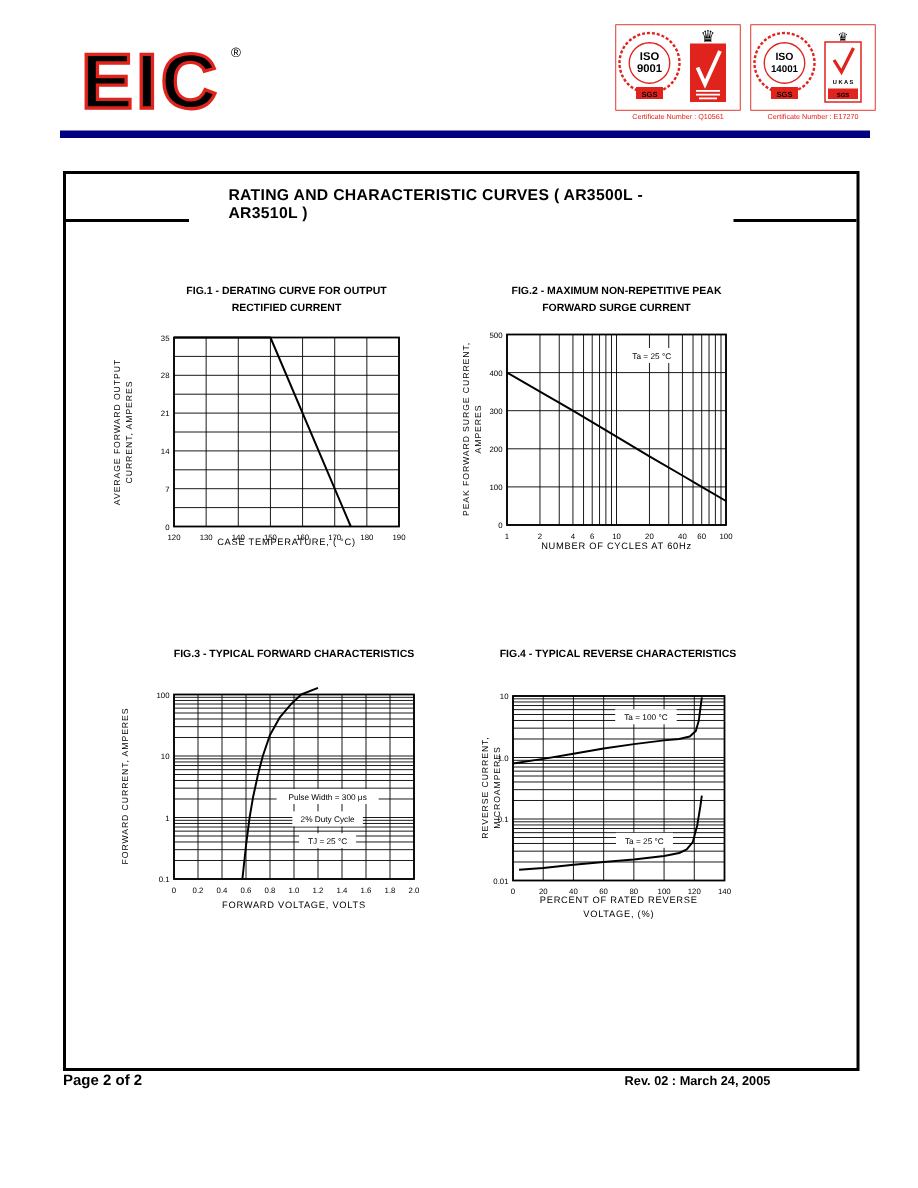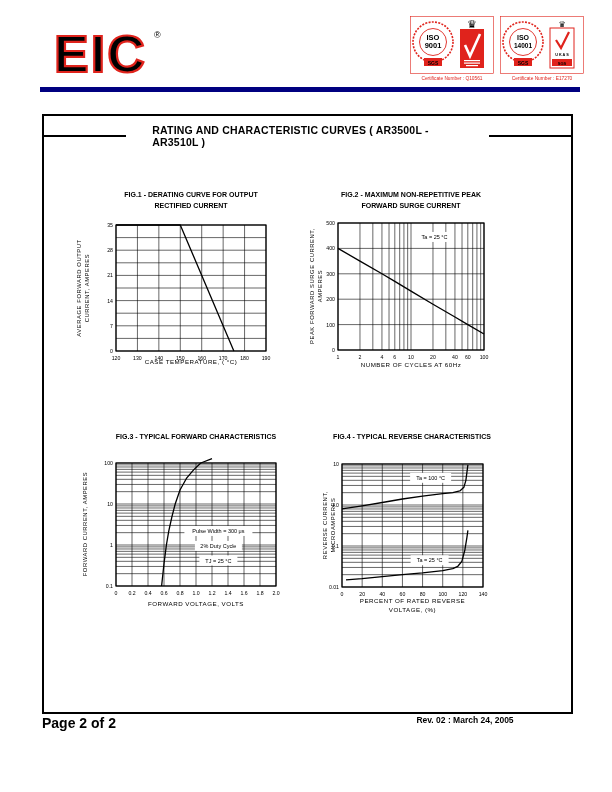--- a/index.html
+++ b/index.html
@@ -4,40 +4,40 @@
 <style>
   html,body{margin:0;padding:0;background:#fff;}
   .page{position:relative;width:612px;height:792px;background:#fff;overflow:hidden;
         font-family:"Liberation Sans",sans-serif;color:#000;}
   .abs{position:absolute;}
   
   .navy-rule{position:absolute;left:40px;top:87px;width:540px;height:5px;background:#000080;}
   .cert-text{position:absolute;font-size:4.8px;color:#e0231c;text-align:center;width:86px;}
   
   .content-box{position:absolute;left:42px;top:114px;width:527px;height:596px;border:2px solid #000;}
-  .box-title{display:flex;align-items:center;justify-content:center;gap:26px;margin-top:8px;}
+  .box-title{display:flex;align-items:flex-end;justify-content:center;gap:26px;margin-top:8px;}
   .box-title .rule{width:88px;height:2px;background:#000;}
   .box-title .t{font-size:10.5px;font-weight:bold;letter-spacing:.2px;}
   
   .fig-title{position:absolute;text-align:center;font-weight:bold;font-size:7px;line-height:11px;}
   .fig-title span{display:block;}
   .ylab{position:absolute;height:16px;transform:rotate(-90deg);text-align:center;
         font-size:5.8px;letter-spacing:.6px;line-height:1.3;}
   .ylab span{display:block;}
   .xlab{position:absolute;text-align:center;font-size:6.2px;letter-spacing:.5px;line-height:9px;}
   .xlab span{display:block;}
   svg.plot{position:absolute;display:block;overflow:visible;}
   svg text{font-family:"Liberation Sans",sans-serif;fill:#000;}
   .tick{font-size:5.2px;}
   .ann{font-size:5.5px;}
   .grid{stroke:#000;stroke-width:.6;}
   .frame{fill:none;stroke:#000;stroke-width:1.2;}
   .curve{fill:none;stroke:#000;stroke-width:1.3;stroke-linejoin:round;}
   
-  .footer-left{position:absolute;left:42px;top:715px;font-size:14px;font-weight:bold;}
+  .footer-left{position:absolute;left:42px;top:715px;font-size:10px;font-weight:bold;}
   .footer-right{position:absolute;left:360px;top:715px;width:210px;text-align:center;font-size:8.5px;font-weight:bold;}
 </style>
 </head>
 <body>
 
 <div class="page">
 
   <svg class="abs" style="left:50px;top:22px;" width="130" height="64" viewBox="0 0 130 64">
     <text x="4" y="50" font-size="52" font-weight="bold" letter-spacing="2" fill="none" stroke="#e0231c" stroke-width="2.2">EIC</text>
     <text x="104" y="16" font-size="9" fill="#e0231c">®</text>

